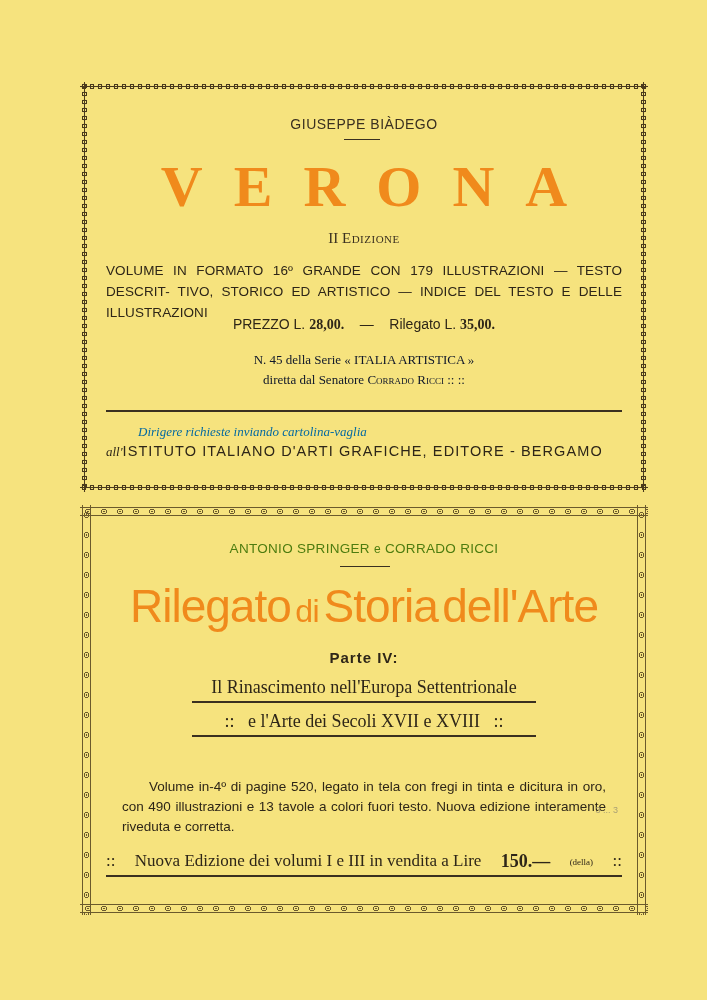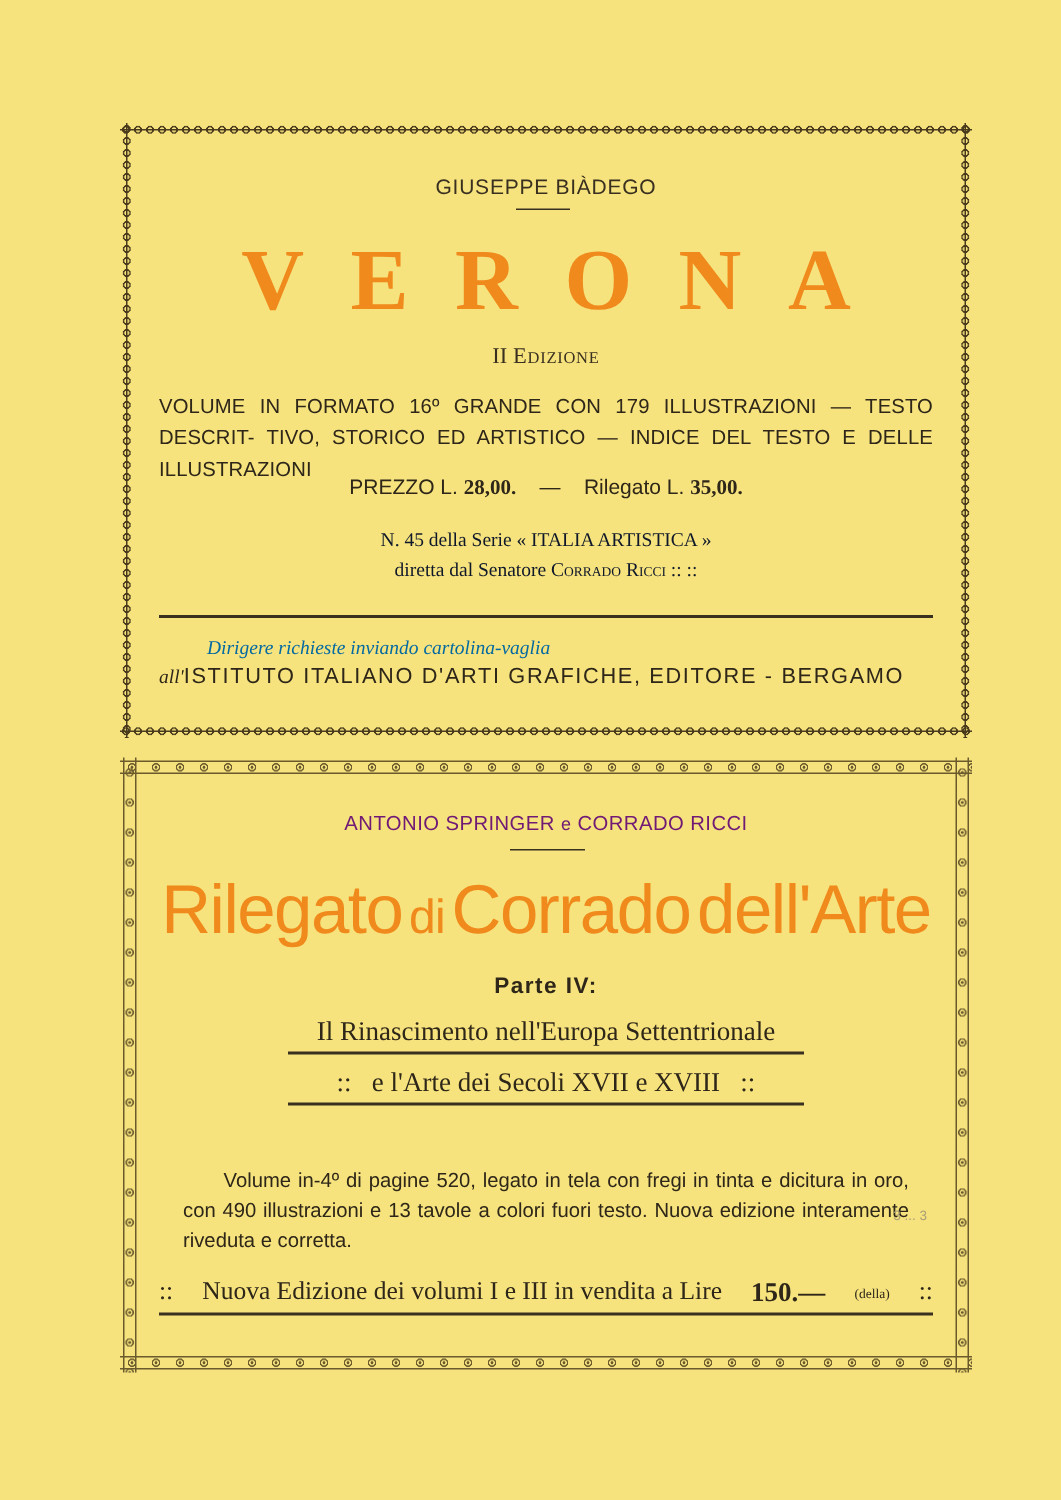--- a/index.html
+++ b/index.html
@@ -73,21 +73,21 @@
   .prezzo { top: 234px; font-size: 14px; color: #2e2618; }
   .prezzo b { font-family: "Liberation Serif", serif; }
   .serie { top: 268px; font-family: "Liberation Serif", serif; font-size: 13px; color: #0f172a; line-height: 20px; }
   .rule-long { position: absolute; left: 26px; right: 26px; top: 328px; height: 1.5px; background: #3a3020; }
   .dirigere { position: absolute; left: 58px; top: 342px; font-family: "Liberation Serif", serif; font-style: italic;
     font-size: 13px; color: #0369a1; white-space: nowrap; }
   .istituto { position: absolute; left: 26px; right: 26px; top: 361px; font-size: 14.5px; letter-spacing: 1.1px;
     color: #2e2618; white-space: nowrap; }
   .istituto i { font-family: "Liberation Serif", serif; font-size: 13px; letter-spacing: 0; }
 
-  .authors2 { top: 36px; font-size: 13.5px; letter-spacing: 0.3px; color: #701a75; }
+  .authors2 { top: 36px; font-size: 13.5px; letter-spacing: 0.3px; color: #4d7c0f; }
   .authors2 .e { font-size: 12px; }
   .manuale { top: 78px; font-family: "Liberation Sans Narrow", "Liberation Sans", sans-serif; color: #f08a1c; line-height: 1; }
   .manuale .big { font-size: 46px; letter-spacing: -1px; }
   .manuale .small { font-size: 32px; letter-spacing: -0.5px; }
   .parte { top: 144px; font-size: 15px; font-weight: bold; letter-spacing: 1px; color: #2e2618; }
   .sub { position: absolute; left: 112px; right: 112px; text-align: center; white-space: nowrap;
     font-family: "Liberation Serif", serif; font-size: 18px; color: #2e2618; }
   .sub1 { top: 172px; }
   .sub2 { top: 206px; }
   .sub-rule { position: absolute; left: 112px; right: 112px; height: 1.5px; background: #3a3020; }
@@ -140,21 +140,21 @@
 
   <div class="c authors2">
     <span>ANTONIO SPRINGER</span>
     <span class="e">e</span>
     <span>CORRADO RICCI</span>
   </div>
   <div class="rule-short" style="left:260px; width:50px; top:61px;"></div>
   <div class="c manuale">
     <span class="big">Rilegato</span>
     <span class="small">di</span>
-    <span class="big">Corrado</span>
+    <span class="big">Storia</span>
     <span class="small"></span><span class="big">dell'Arte</span>
   </div>
   <div class="c parte">Parte IV:</div>
   <div class="sub sub1">Il Rinascimento nell'Europa Settentrionale</div>
   <div class="sub-rule" style="top:196px;"></div>
   <div class="sub sub2" style="white-space: pre;">::   e l'Arte dei Secoli XVII e XVIII   ::</div>
   <div class="sub-rule" style="top:230px;"></div>
   <div class="vol">
       <p>Volume in-4º di pagine 520, legato in tela con fregi in tinta e dicitura in oro, con 490 illustrazioni e 13 tavole a colori fuori testo. Nuova edizione interamente riveduta e corretta.</p>
     </div>

